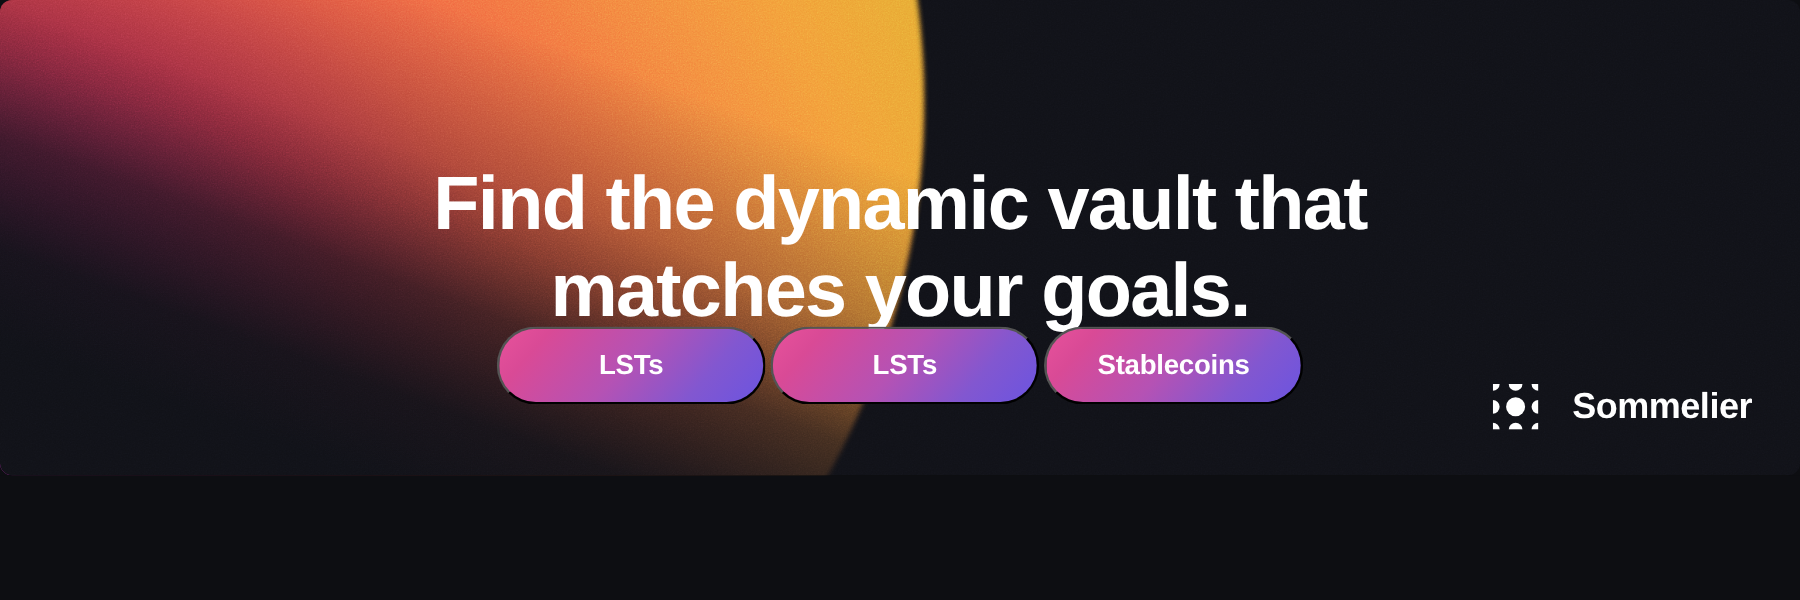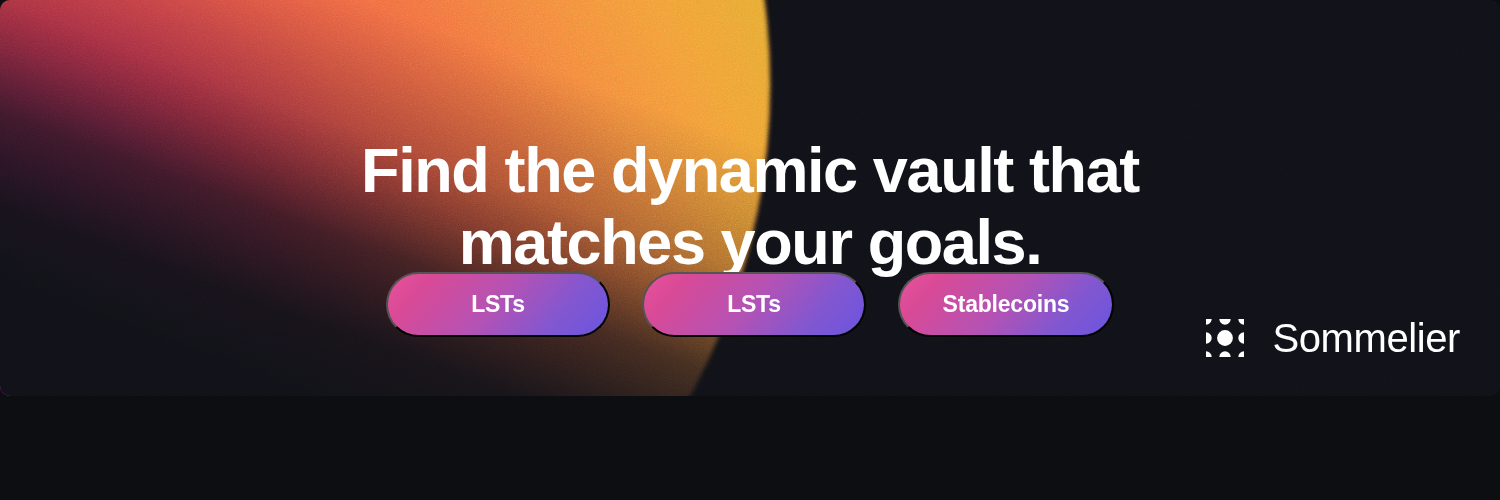--- a/index.html
+++ b/index.html
@@ -107,21 +107,21 @@
 
   
   .pill-row {
     position: absolute;
     left: 0;
     right: 0;
     top: 272px;
     display: flex;
     justify-content: center;
     align-items: center;
-    gap: 32px;
+    gap: 4px;
     z-index: 5;
   }
   .pill {
     height: 65px;
     border-radius: 33px;
     display: flex;
     align-items: center;
     justify-content: center;
     color: #ffffff;
     font-size: 23px;
@@ -147,22 +147,22 @@
     gap: 14px;
     z-index: 5;
   }
   .logo-mark {
     width: 38px;
     height: 38px;
     display: block;
   }
   .logo-word {
     color: #ffffff;
-    font-size: 40px;
-    font-weight: 400;
+    font-size: 30px;
+    font-weight: 700;
     letter-spacing: -0.4px;
     line-height: 1;
     margin-left: 14px;
   }
 </style>
 </head>
 <body>
 
 <div id="banner">
 

